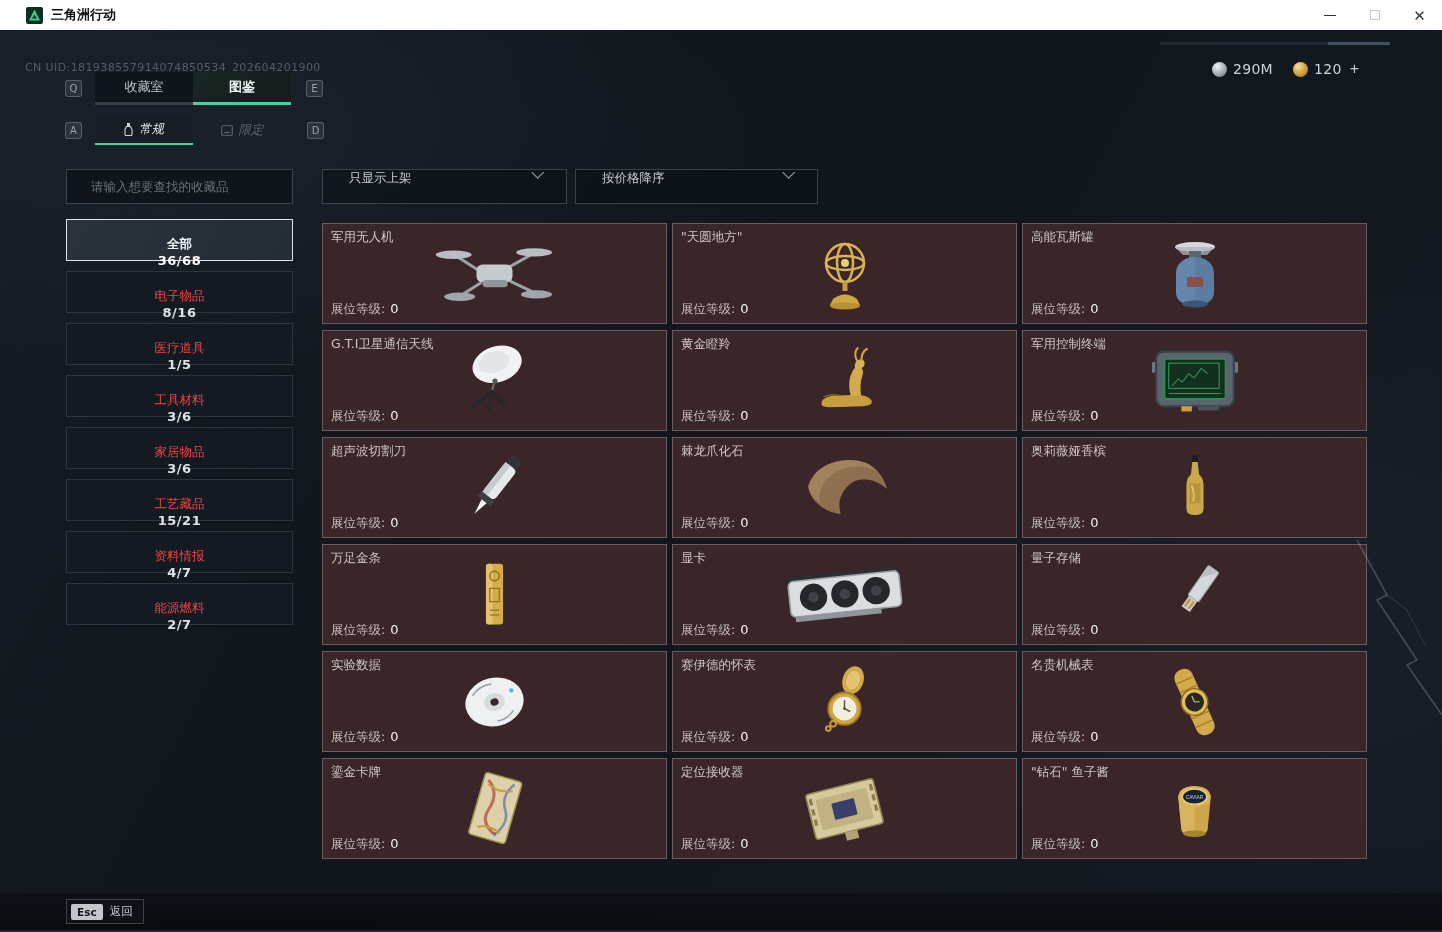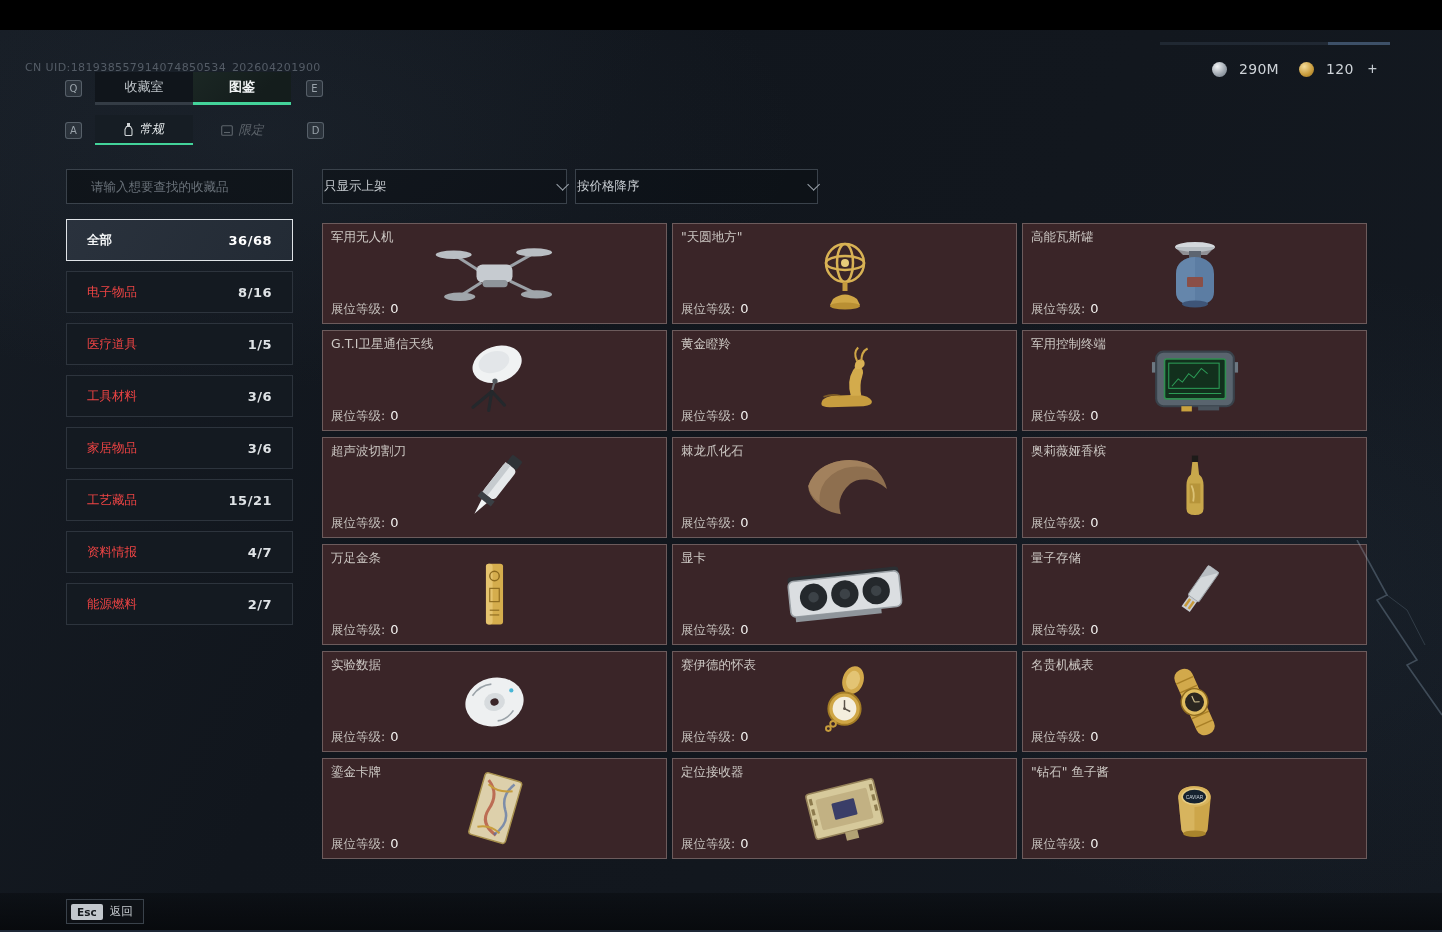--- a/index.html
+++ b/index.html
@@ -28,21 +28,21 @@
       radial-gradient(900px 420px at 18% 12%, rgba(62,78,94,.14), transparent 60%),
       radial-gradient(700px 500px at 88% 62%, rgba(70,95,120,.10), transparent 65%),
       linear-gradient(118deg, #161c24 0%, #11161d 35%, #12171e 60%, #141a22 100%);
   }
   .game::after{ content:""; position:absolute; left:0; bottom:0; width:100%; height:2px; background:#1e2836; }
 
   .uid-text{ position:absolute; left:25px; top:8px; font-size:11px; color:#545c66; letter-spacing:.4px;margin-top:23px; }
 
   
   .currency-row{ position:absolute; left:1212px; top:30px; display:flex; align-items:center; gap:20px; }
-  .cur-group{ display:flex; align-items:center; gap:12px; }
+  .cur-group{ display:flex; align-items:center; gap:6px; }
   .coin{ width:15px; height:15px; border-radius:50%; display:inline-block; }
   .coin.silver{ background:radial-gradient(circle at 35% 30%, #f2f4f6, #9aa2ab 60%, #6c7580); }
   .coin.gold{ background:radial-gradient(circle at 35% 30%, #f4dc9a, #c79a3a 60%, #8d6a1e); }
   .cur-value{ font-size:14px; color:#ced3d8; letter-spacing:.3px; }
   .plus-btn{ font-size:16px; color:#c3c9cf; background:none; border:none; cursor:pointer; padding:0 2px; }
   .decor-bar{ position:absolute; left:1160px; top:12px; width:230px; height:3px; background:rgba(44,55,68,.55); }
   .decor-bar .seg{ position:absolute; right:0; top:0; width:62px; height:3px; background:#3d5068; }
 
   
   .key-badge{ position:absolute; width:17px; height:17px; border-radius:3px;
@@ -63,31 +63,31 @@
         font-size:12.5px; cursor:pointer; color:#5d646b;font-style:italic; }
   .subtab.active{ background:#161d24; color:#e2e6e8; border-bottom:2px solid #43d39a; }
   .subtab .mini-icon{ display:flex; }
 
   
   .search-box{ position:absolute; left:66px; top:139px; width:227px; height:35px;
         background:rgba(9,13,17,.55); border:1px solid #3a424b; padding:0 24px;
         color:#c6cbd0; font-size:12.5px; font-family:inherit; }
   .search-box::placeholder{ color:#697179; }
   .dropdown{ position:absolute; top:139px; height:35px; background:rgba(9,13,17,.45);
-        border:1px solid #3a424b; display:flex; align-items:center; justify-content:space-between;
-        padding:0 1px; cursor:pointer; }
+        border:1px solid #3a424b; display:flex; align-items:flex-start; justify-content:space-between;
+        padding:0 26px; cursor:pointer; }
   .dropdown .dd-label{ font-size:12.5px; color:#c6cbd0; }
   .dd-1{ left:322px; width:245px; } .dd-2{ left:575px; width:243px; }
   .chev{ width:9px; height:9px; border-right:1.6px solid #9aa2aa; border-bottom:1.6px solid #9aa2aa;
          transform:rotate(45deg) translateY(-3px); }
 
   
   .sidebar{ position:absolute; left:66px; top:189px; width:227px; display:flex; flex-direction:column; gap:10px; }
   .side-item{ height:42px; background:#141a21; border:1px solid #2d343d; display:flex;
-        align-items:center; justify-content:space-between; padding:0 20px; cursor:pointer; }
+        align-items:center; justify-content:space-between; padding:16px 20px; cursor:pointer;flex-direction:column; }
   .side-item .s-label{ font-size:12.5px; color:#ef4444; }
   .side-item .s-count{ font-size:13px; color:#dfe3e6; font-weight:bold; letter-spacing:.5px; }
   .side-item.active{ background:linear-gradient(120deg,#2a323d,#232b35); border:1px solid #dfe3e7; }
   .side-item.active .s-label{ color:#f2f4f5; font-weight:bold; }
   .side-item.active .s-count{ color:#ffffff; }
 
   
   .grid{ position:absolute; left:322px; top:193px; display:grid;
          grid-template-columns:repeat(3,345px); grid-auto-rows:101px; column-gap:5px; row-gap:6px; }
   .card{ position:relative; background:#3a2528; border:1px solid rgba(188,182,178,.38); cursor:pointer; overflow:hidden; }
@@ -107,20 +107,35 @@
         padding:2px 6px; border-radius:2px; }
   .esc-label{ font-size:11.5px; color:#c6cbd0; }
 
   .lightning{ position:absolute; right:0; top:510px; pointer-events:none; }
 </style>
 </head>
 <body>
 
 <div class="stage">
 
+  <div class="titlebar">
+    <div class="app-logo"></div>
+    <div class="app-title">三角洲行动</div>
+    <div class="win-controls">
+      <button class="win-btn">
+          <span class="min-glyph"></span>
+        </button>
+      <button class="win-btn">
+          <span class="max-glyph"></span>
+        </button>
+      <button class="win-btn">
+          <span class="close-glyph">✕</span>
+        </button>
+    </div>
+  </div>
 
   <div class="game">
 
     <div class="uid-text">CN UID:181938557914074850534_202604201900</div>
 
     <div class="decor-bar">
         <span class="seg"></span>
       </div>
     <div class="currency-row">
       <div class="cur-group">

